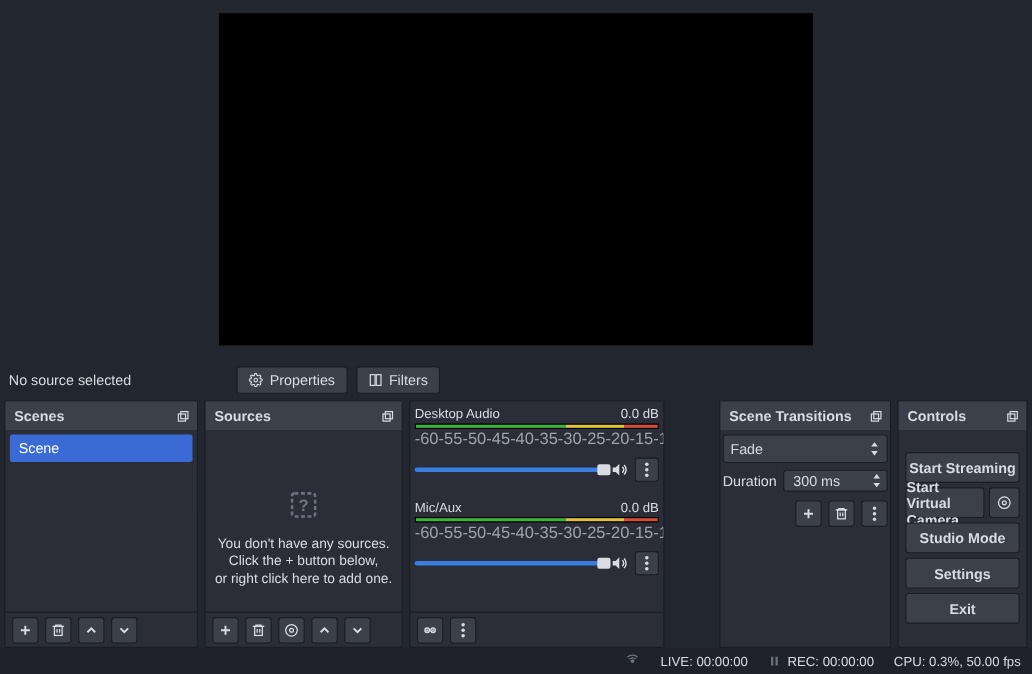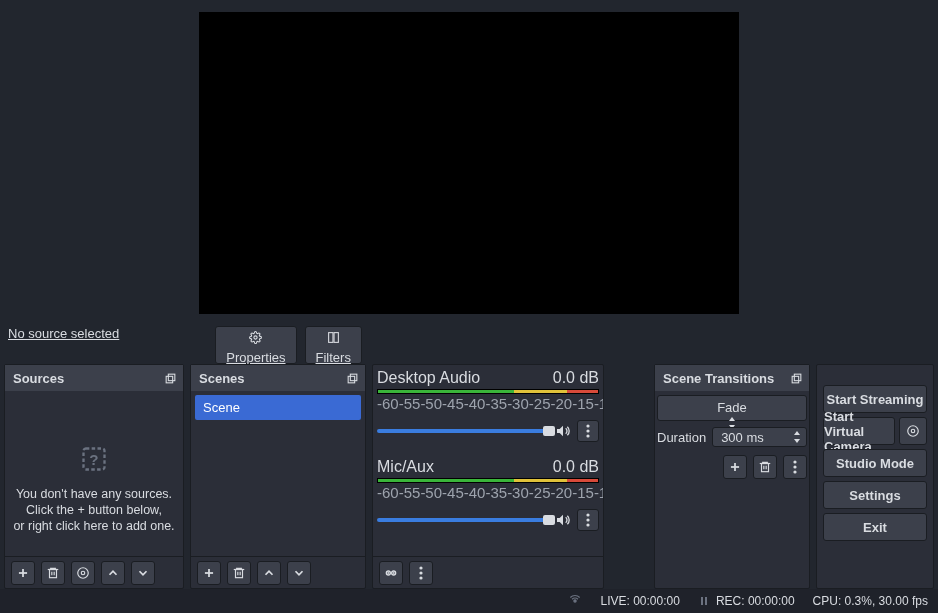--- a/index.html
+++ b/index.html
@@ -39,37 +39,36 @@
   .preview {
     width: 540px;
     height: 302px;
     background: #000;
   }
 
   
   .ctx-bar {
     height: 38px;
     display: flex;
+    align-items: center;
     padding: 0 8px;
     gap: 8px;
-    text-decoration: underline;
   }
   .ctx-label { color: var(--text); }
   .ctx-spacer { flex: 0 0 80px; }
   .ctx-btn {
     background: var(--btn-bg);
     border: 1px solid var(--panel-border);
     border-radius: 3px;
     color: var(--text);
     padding: 4px 10px;
     display: inline-flex;
     align-items: center;
     gap: 6px;
     cursor: default;
-    flex-direction: column;
   }
 
   
   .docks {
     display: flex;
     gap: 6px;
     padding: 0 4px;
     height: 225px;
   }
   .dock {
@@ -148,21 +147,21 @@
   .sources-empty .qmark {
     margin-bottom: 12px;
   }
 
   
   .mixer-body { display:flex; flex-direction:column; gap: 16px; padding: 4px 4px 0 4px;}
   .mixer-ch {}
   .mixer-row1 {
     display: flex;
     justify-content: space-between;
-    font-size: 16px;
+    font-size: 12px;
     margin-bottom: 2px;
   }
   .meter {
     height: 5px;
     background: linear-gradient(to right, #3ab53a 0%, #3ab53a 62%, #e0c23a 62%, #e0c23a 86%, #d84a3a 86%, #d84a3a 100%);
     border: 1px solid #000;
   }
   .ticks {
     display: flex;
     justify-content: space-between;
@@ -196,21 +195,20 @@
   .select {
     display: flex;
     align-items: center;
     justify-content: space-between;
     background: var(--btn-bg);
     border: 1px solid var(--panel-border);
     border-radius: 3px;
     padding: 4px 6px;
     height: 26px;
     width: 100%;
-    flex-direction: column;
   }
   .trans-body { display:flex; flex-direction:column; gap:6px; padding:4px 2px; }
   .dur-row {
     display: flex;
     align-items: center;
     gap: 6px;
   }
   .dur-row .spin {
     flex: 1;
     display: flex;
@@ -290,20 +288,62 @@
           <rect x="3" y="3" width="8" height="18"></rect>
           <rect x="13" y="3" width="8" height="18"></rect>
         </svg>
     </span>
     <span>Filters</span>
   </div>
 </div>
 
 <div class="docks">
 
+  <div class="dock dock-scenes">
+    <div class="dock-header">
+      <span>Scenes</span>
+      <span>
+        <svg width="13" height="13" viewBox="0 0 24 24" fill="none" stroke="currentColor" stroke-width="2">
+            <rect x="4" y="8" width="12" height="12"></rect>
+            <rect x="8" y="4" width="12" height="12"></rect>
+          </svg>
+      </span>
+    </div>
+    <div class="dock-body">
+      <div class="scene-item">Scene</div>
+    </div>
+    <div class="dock-toolbar">
+      <div class="icon-btn">
+        <svg width="14" height="14" viewBox="0 0 24 24" fill="none" stroke="currentColor" stroke-width="3">
+            <line x1="12" y1="5" x2="12" y2="19"></line>
+            <line x1="5" y1="12" x2="19" y2="12"></line>
+          </svg>
+      </div>
+      <div class="icon-btn">
+        <svg width="14" height="14" viewBox="0 0 24 24" fill="none" stroke="currentColor" stroke-width="2">
+            <path d="M3 6h18"></path>
+            <path d="M8 6V4h8v2"></path>
+            <rect x="6" y="6" width="12" height="14"></rect>
+            <line x1="10" y1="10" x2="10" y2="16"></line>
+            <line x1="14" y1="10" x2="14" y2="16"></line>
+          </svg>
+      </div>
+      <div class="icon-btn">
+        <svg width="14" height="14" viewBox="0 0 24 24" fill="none" stroke="currentColor" stroke-width="3">
+            <polyline points="6 15 12 9 18 15"></polyline>
+          </svg>
+      </div>
+      <div class="icon-btn">
+        <svg width="14" height="14" viewBox="0 0 24 24" fill="none" stroke="currentColor" stroke-width="3">
+            <polyline points="6 9 12 15 18 9"></polyline>
+          </svg>
+      </div>
+    </div>
+  </div>
+
   <div class="dock dock-sources">
     <div class="dock-header">
       <span>Sources</span>
       <span>
         <svg width="13" height="13" viewBox="0 0 24 24" fill="none" stroke="currentColor" stroke-width="2">
             <rect x="4" y="8" width="12" height="12"></rect>
             <rect x="8" y="4" width="12" height="12"></rect>
           </svg>
       </span>
     </div>
@@ -333,62 +373,20 @@
             <path d="M8 6V4h8v2"></path>
             <rect x="6" y="6" width="12" height="14"></rect>
             <line x1="10" y1="10" x2="10" y2="16"></line>
             <line x1="14" y1="10" x2="14" y2="16"></line>
           </svg>
       </div>
       <div class="icon-btn">
         <svg width="14" height="14" viewBox="0 0 24 24" fill="none" stroke="currentColor" stroke-width="2">
             <circle cx="12" cy="12" r="3"></circle>
             <circle cx="12" cy="12" r="9"></circle>
-          </svg>
-      </div>
-      <div class="icon-btn">
-        <svg width="14" height="14" viewBox="0 0 24 24" fill="none" stroke="currentColor" stroke-width="3">
-            <polyline points="6 15 12 9 18 15"></polyline>
-          </svg>
-      </div>
-      <div class="icon-btn">
-        <svg width="14" height="14" viewBox="0 0 24 24" fill="none" stroke="currentColor" stroke-width="3">
-            <polyline points="6 9 12 15 18 9"></polyline>
-          </svg>
-      </div>
-    </div>
-  </div>
-
-  <div class="dock dock-scenes">
-    <div class="dock-header">
-      <span>Scenes</span>
-      <span>
-        <svg width="13" height="13" viewBox="0 0 24 24" fill="none" stroke="currentColor" stroke-width="2">
-            <rect x="4" y="8" width="12" height="12"></rect>
-            <rect x="8" y="4" width="12" height="12"></rect>
-          </svg>
-      </span>
-    </div>
-    <div class="dock-body">
-      <div class="scene-item">Scene</div>
-    </div>
-    <div class="dock-toolbar">
-      <div class="icon-btn">
-        <svg width="14" height="14" viewBox="0 0 24 24" fill="none" stroke="currentColor" stroke-width="3">
-            <line x1="12" y1="5" x2="12" y2="19"></line>
-            <line x1="5" y1="12" x2="19" y2="12"></line>
-          </svg>
-      </div>
-      <div class="icon-btn">
-        <svg width="14" height="14" viewBox="0 0 24 24" fill="none" stroke="currentColor" stroke-width="2">
-            <path d="M3 6h18"></path>
-            <path d="M8 6V4h8v2"></path>
-            <rect x="6" y="6" width="12" height="14"></rect>
-            <line x1="10" y1="10" x2="10" y2="16"></line>
-            <line x1="14" y1="10" x2="14" y2="16"></line>
           </svg>
       </div>
       <div class="icon-btn">
         <svg width="14" height="14" viewBox="0 0 24 24" fill="none" stroke="currentColor" stroke-width="3">
             <polyline points="6 15 12 9 18 15"></polyline>
           </svg>
       </div>
       <div class="icon-btn">
         <svg width="14" height="14" viewBox="0 0 24 24" fill="none" stroke="currentColor" stroke-width="3">
             <polyline points="6 9 12 15 18 9"></polyline>
@@ -556,20 +554,29 @@
               <circle cx="2" cy="2" r="1.6"></circle>
               <circle cx="2" cy="7" r="1.6"></circle>
               <circle cx="2" cy="12" r="1.6"></circle>
             </svg>
         </div>
       </div>
     </div>
   </div>
 
   <div class="dock dock-controls">
+    <div class="dock-header">
+      <span>Controls</span>
+      <span>
+        <svg width="13" height="13" viewBox="0 0 24 24" fill="none" stroke="currentColor" stroke-width="2">
+            <rect x="4" y="8" width="12" height="12"></rect>
+            <rect x="8" y="4" width="12" height="12"></rect>
+          </svg>
+      </span>
+    </div>
     <div class="dock-body controls-body">
       <div class="ctrl-btn">Start Streaming</div>
       <div class="vcam-row">
         <div class="ctrl-btn">Start Virtual Camera</div>
         <div class="ctrl-btn" style="flex:0 0 28px; padding:0;">
           <span>
             <svg width="14" height="14" viewBox="0 0 24 24" fill="none" stroke="currentColor" stroke-width="2">
                 <circle cx="12" cy="12" r="3"></circle>
                 <circle cx="12" cy="12" r="9"></circle>
               </svg>
@@ -600,15 +607,15 @@
   <div class="status-item">
     <span>
       <svg width="12" height="12" viewBox="0 0 24 24" fill="#6b7280">
           <rect x="6" y="4" width="4" height="16"></rect>
           <rect x="14" y="4" width="4" height="16"></rect>
         </svg>
     </span>
     <span>REC: 00:00:00</span>
   </div>
   <div class="status-item">
-    <span>CPU: 0.3%, 30.00 fps</span>
+    <span>CPU: 0.3%, 50.00 fps</span>
   </div>
 </div>
 
 </body></html>

